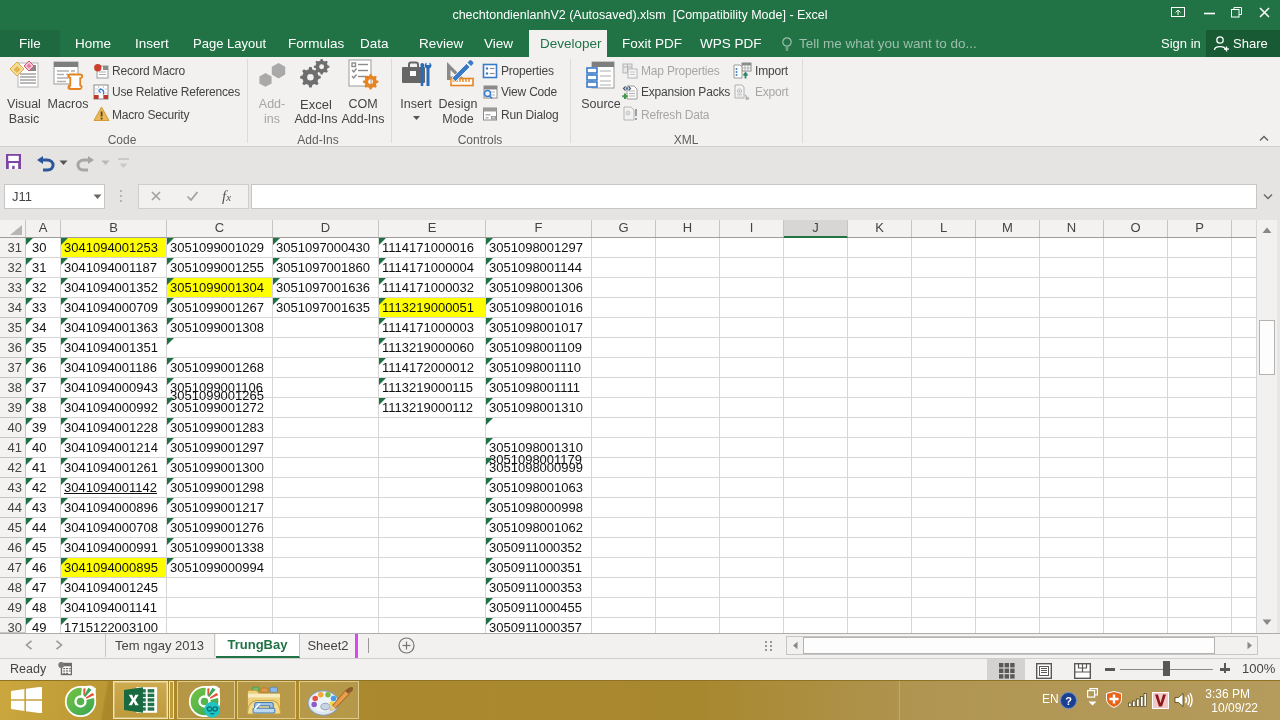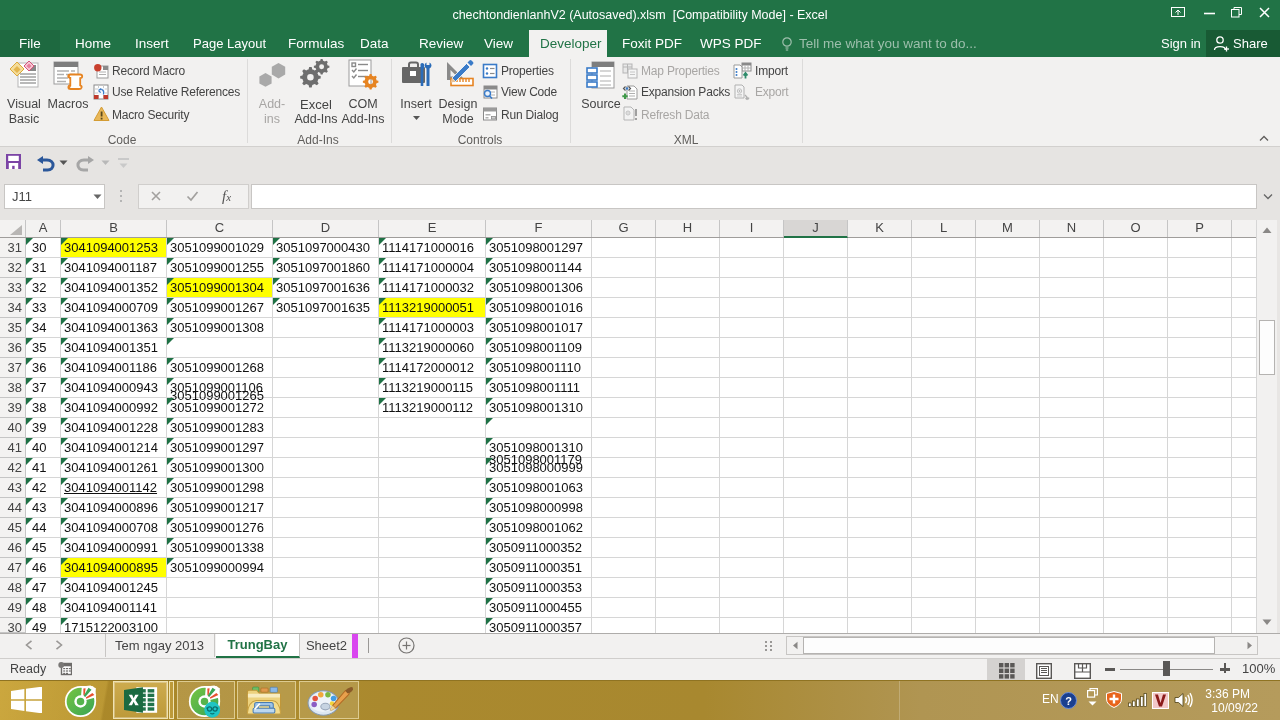--- a/index.html
+++ b/index.html
@@ -787,21 +787,21 @@
 <div class="a" style="left:0;top:633px;width:1280px;height:25px;background:#f2f1f0;border-top:1px solid #aeacaa;"></div>
 <svg class="a" style="left:25px;top:640px;" width="8" height="10" viewBox="0 0 8 10">
       <path d="M6.5 0.8 L1.5 5 L6.5 9.2" stroke="#9a9896" stroke-width="1.6" fill="none"></path>
     </svg>
 <svg class="a" style="left:55px;top:640px;" width="8" height="10" viewBox="0 0 8 10">
       <path d="M1.5 0.8 L6.5 5 L1.5 9.2" stroke="#9a9896" stroke-width="1.6" fill="none"></path>
     </svg>
 <div class="a" style="left:105px;top:634px;width:1px;height:23px;background:#c8c6c4;"></div>
 <div class="a" style="left:105px;top:634px;width:110px;height:23px;color:#444;font-size:13px;text-align:center;line-height:23px;border-right:1px solid #c8c6c4;">Tem ngay 2013</div>
 <div class="a" style="left:216px;top:634px;width:84px;height:24px;background:#fff;border-right:1px solid #c8c6c4;border-bottom:2px solid #217346;color:#217346;font-weight:bold;font-size:13px;text-align:center;line-height:22px;">TrungBay</div>
-<div class="a" style="left:301px;top:634px;width:57px;height:29px;color:#444;font-size:13px;text-align:center;line-height:23px;border-right:6px solid #d946ef;">Sheet2</div>
+<div class="a" style="left:301px;top:634px;width:57px;height:29px;color:#444;font-size:13px;text-align:center;line-height:23px;border-right:3px solid #d946ef;">Sheet2</div>
 <div class="a" style="left:368px;top:638px;width:1px;height:15px;background:#9a9896;"></div>
 <svg class="a" style="left:398px;top:637px;" width="17" height="17" viewBox="0 0 17 17">
 <circle cx="8.5" cy="8.5" r="7.5" fill="none" stroke="#767472" stroke-width="1.2"></circle>
 <line x1="8.5" y1="4.5" x2="8.5" y2="12.5" stroke="#767472" stroke-width="1.2"></line>
       <line x1="4.5" y1="8.5" x2="12.5" y2="8.5" stroke="#767472" stroke-width="1.2"></line>
     </svg>
 <div class="a" style="left:765px;top:641px;width:2px;height:2px;background:#9a9896;box-shadow:0 4px 0 #9a9896,0 8px 0 #9a9896,5px 0 0 #9a9896,5px 4px 0 #9a9896,5px 8px 0 #9a9896;"></div>
 <div class="a" style="left:786px;top:636px;width:472px;height:19px;background:#f2f1f0;border:1px solid #c8c6c4;"></div>
 <svg class="a" style="left:792px;top:641px;" width="7" height="9" viewBox="0 0 7 9">
       <path d="M5.5 0.8 L1 4.5 L5.5 8.2 Z" fill="#8a8886"></path>

